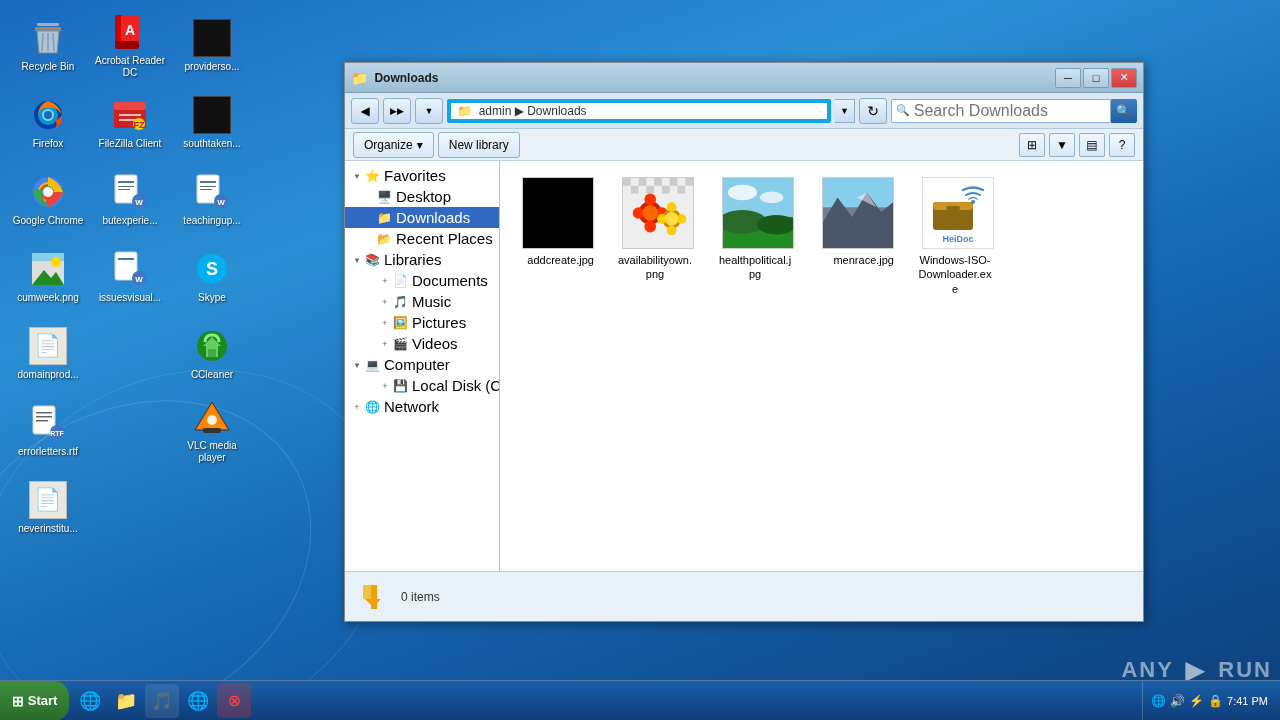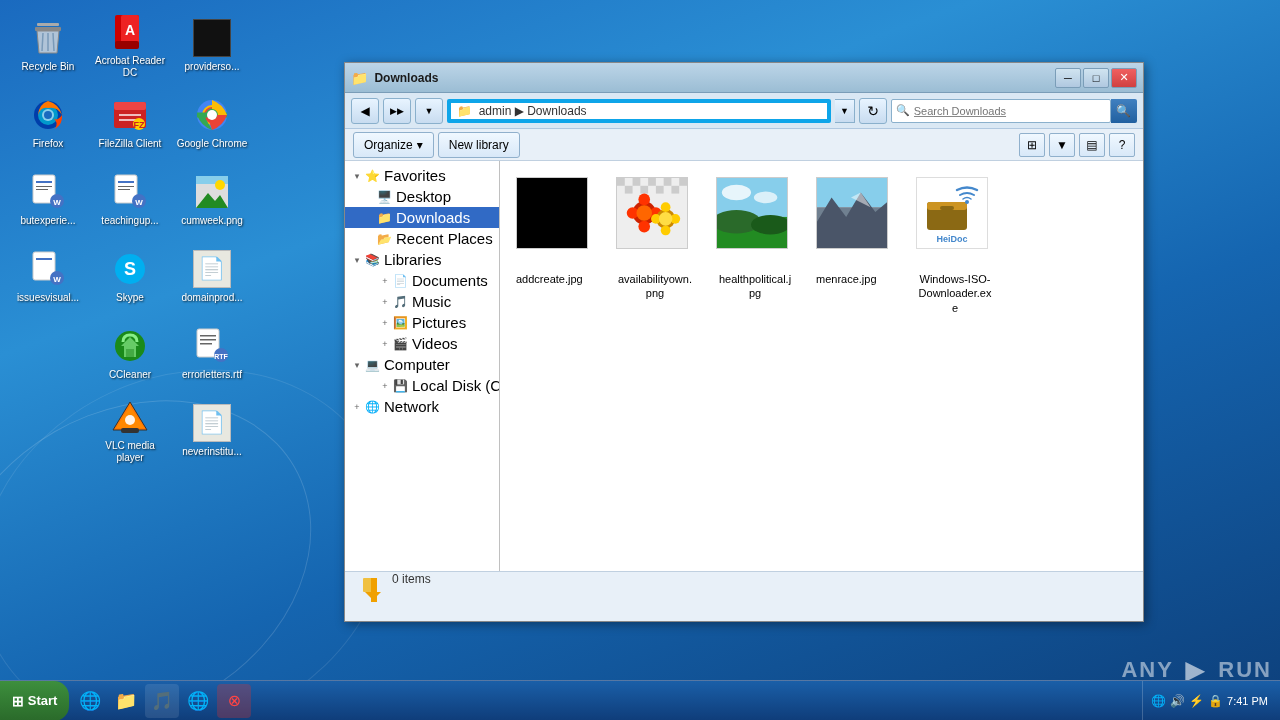--- a/index.html
+++ b/index.html
@@ -416,25 +416,24 @@
       flex-wrap: wrap;
       align-content: flex-start;
       gap: 10px;
       overflow-y: auto;
     }
 
     .file-item {
       width: 90px;
       display: flex;
       flex-direction: column;
-      align-items: flex-start;
+      align-items: flex-end;
       cursor: pointer;
       padding: 6px;
       border-radius: 3px;
-      gap: 19px;
     }
 
     .file-thumbnail {
       width: 72px;
       height: 72px;
       border: 1px solid #ccc;
       overflow: hidden;
       display: flex;
       align-items: center;
       justify-content: center;
@@ -448,23 +447,23 @@
       max-width: 85px;
       line-height: 1.3;
     }
 
     
     .status-bar {
       height: 50px;
       background: #e8f0f8;
       border-top: 1px solid #c0d0e0;
       display: flex;
-      align-items: flex-start;
+      align-items: center;
       padding: 0 10px;
-      gap: 1px;
+      gap: 10px;
     }
 
     .status-icon {
       width: 36px;
       height: 36px;
       display: flex;
       align-items: center;
       justify-content: center;
       font-size: 24px;
     }
@@ -554,20 +553,26 @@
         <rect x="3" y="6" width="32" height="8" rx="2" fill="#ee4444"></rect>
         <rect x="8" y="18" width="22" height="2" fill="white" opacity="0.7"></rect>
         <rect x="8" y="23" width="22" height="2" fill="white" opacity="0.7"></rect>
         <circle cx="28" cy="28" r="6" fill="#ffcc00"></circle>
         <text x="28" y="32" text-anchor="middle" fill="#cc2222" font-size="9" font-weight="bold">FZ</text>
       </svg>
     </div>
     <span class="icon-label">FileZilla Client</span>
   </div>
 
+  <div class="desktop-icon">
+    <div class="icon-img">
+      <div style="width:38px;height:38px;background:#111;border:1px solid #444;"></div>
+    </div>
+    <span class="icon-label">southtaken...</span>
+  </div>
 
   <div class="desktop-icon">
     <div class="icon-img">
       <svg width="38" height="38" viewBox="0 0 38 38">
         <circle cx="19" cy="19" r="15" fill="#4285f4"></circle>
         <circle cx="19" cy="19" r="9" fill="#ea4335" stroke="#fbbc05" stroke-width="2"></circle>
         <path d="M4 19 L15 19 A4 4 0 0 1 23 19 L34 19" stroke="#34a853" stroke-width="5" fill="none"></path>
         <circle cx="19" cy="19" r="5" fill="white"></circle>
         <path d="M19 4 Q30 8 34 19 L25 19 A6 6 0 0 0 19 13Z" fill="#fbbc05"></path>
         <path d="M34 19 Q30 30 19 34 L16 25 A6 6 0 0 0 24 19Z" fill="#ea4335"></path>
@@ -717,21 +722,21 @@
       <span style="font-size:12px; color:#333;">
         <span style="color:#555;">📁</span>
         &nbsp;<span>admin ▶ Downloads</span>
       </span>
     </div>
     <div class="address-bar-expand">▼</div>
     <button class="refresh-btn">↻</button>
     <div style="display:flex;align-items:center;">
       <div class="search-bar">
         <span style="margin-right:4px;color:#aaa;">🔍</span>
-        <input type="text" style="border: none; outline: none; font-size: 11px; color: rgb(136, 136, 136); background: transparent; width: 140px; text-decoration: underline;" placeholder="Search Downloads">
+        <input type="text" style="border: none; outline: none; font-size: 16px; color: rgb(136, 136, 136); background: transparent; width: 140px;" placeholder="Search Downloads">
       </div>
       <button class="search-btn">🔍</button>
     </div>
   </div>
 
   <div class="toolbar">
     <button class="toolbar-btn">
       <span>Organize</span>
       <span>▾</span>
     </button>

